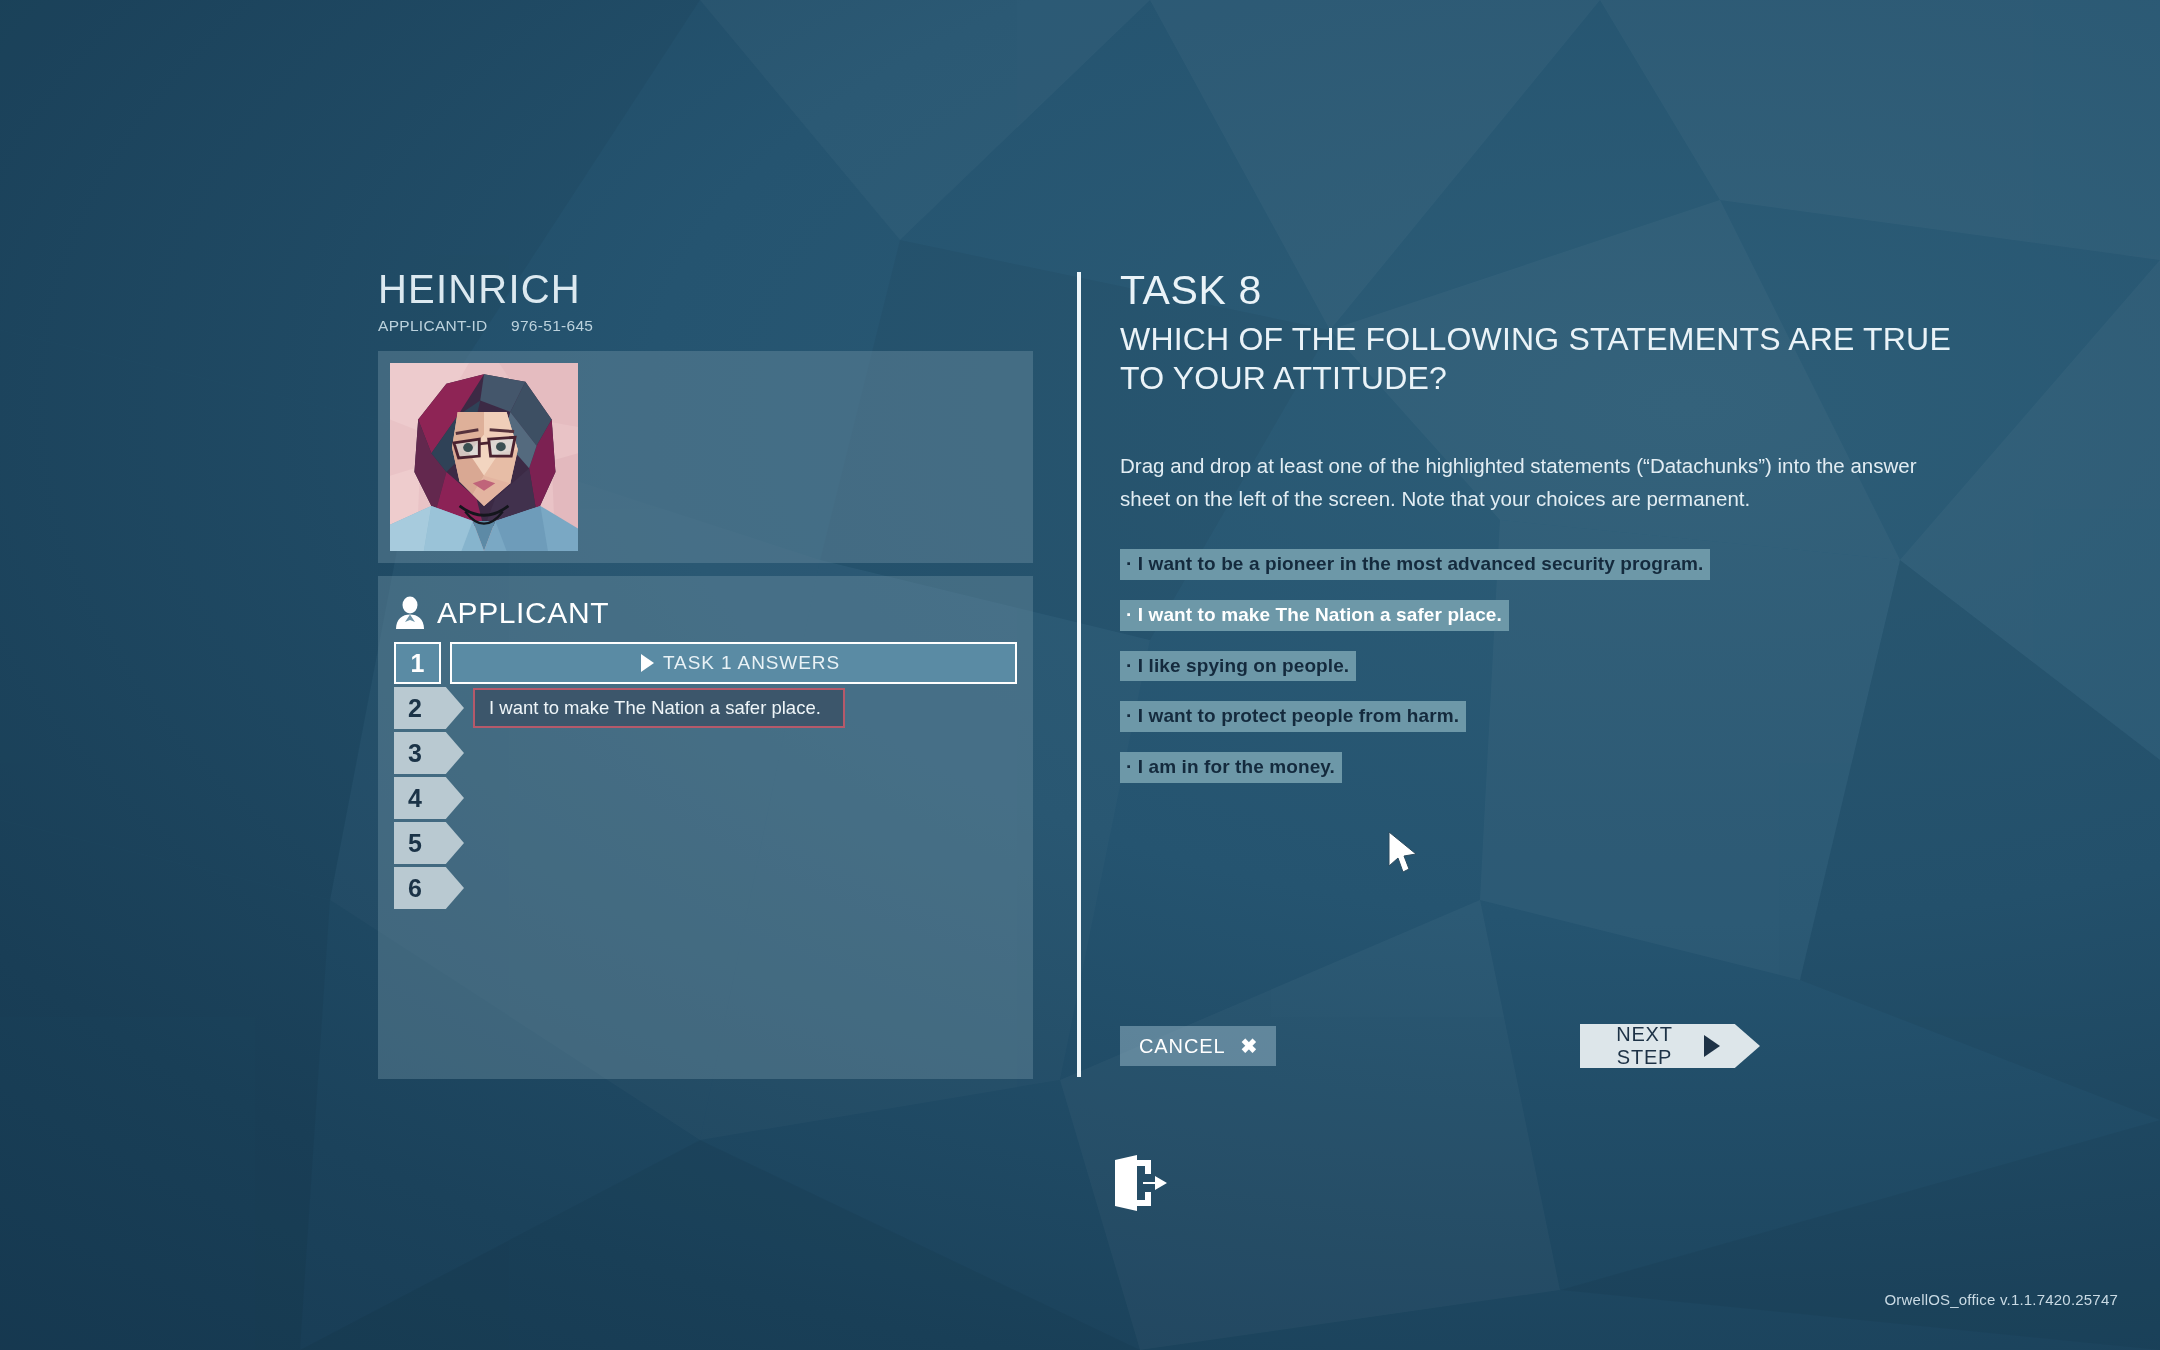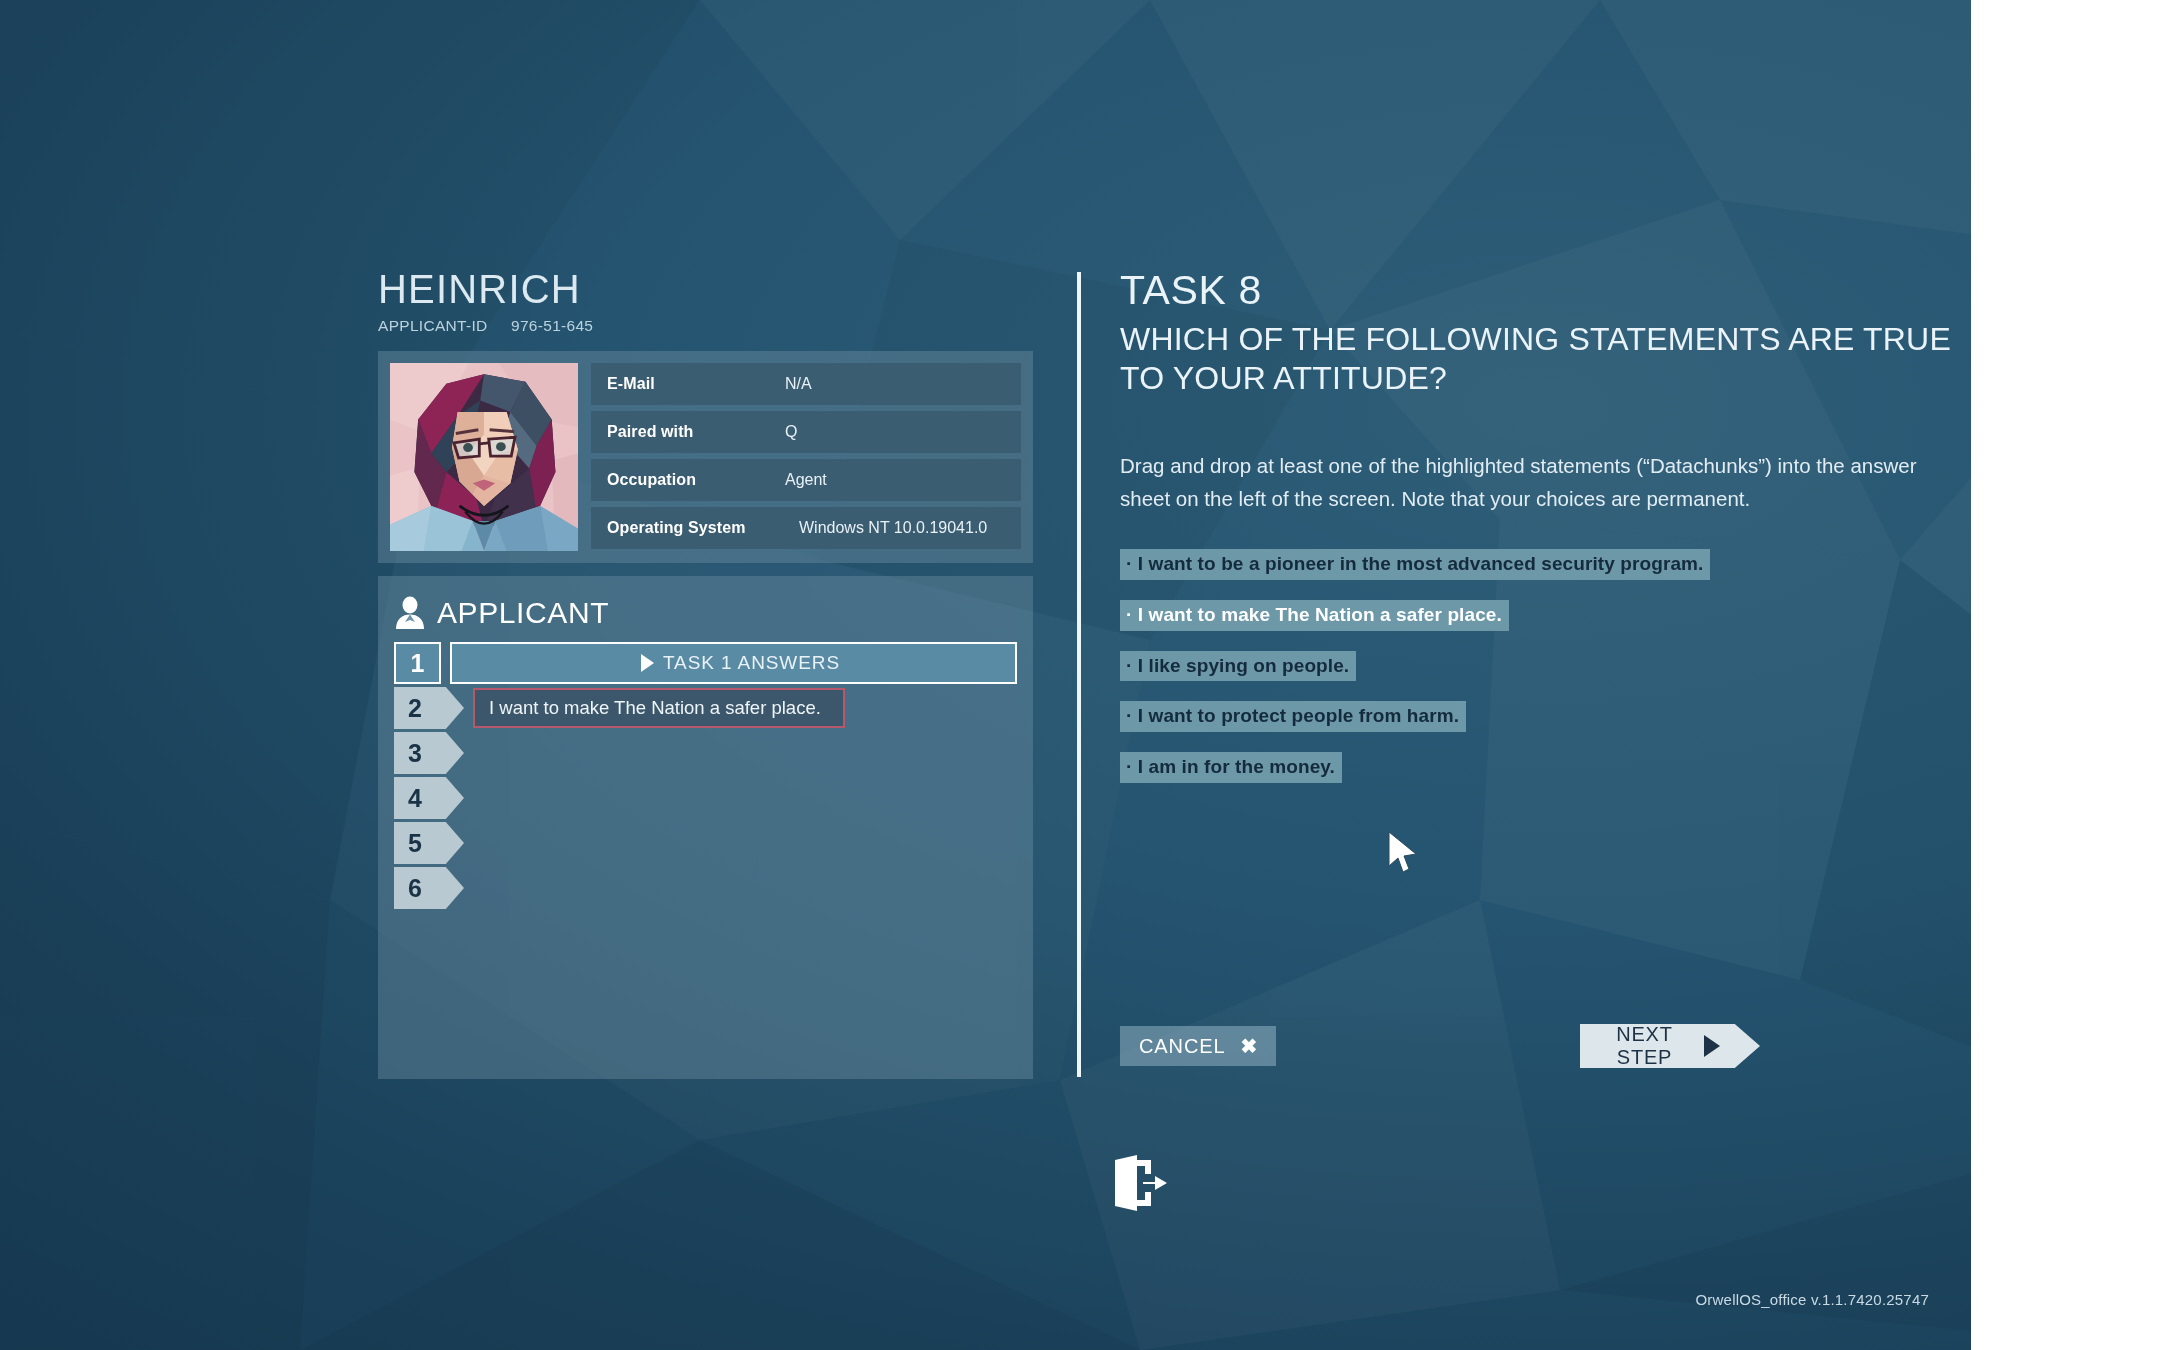--- a/index.html
+++ b/index.html
@@ -6,21 +6,21 @@
 
   html, body {
     width: 2160px;
     height: 1350px;
     overflow: hidden;
     font-family: "Liberation Sans", sans-serif;
   }
 
   #screen {
     position: relative;
-    width: 1971px;
+    width: 2160px;
     height: 1350px;
     background: radial-gradient(ellipse 150% 120% at 78% 30%, #2d5d77 0%, #255470 32%, #1b425b 62%, #13324a 100%);
     overflow: hidden;
   }
 
   
   #bg-facets {
     position: absolute;
     inset: 0;
     width: 2160px;
@@ -444,38 +444,20 @@
         <polygon points="50,100 56,84 80,76 100,88 100,100" fill="#7aa8c4"></polygon>
         <polygon points="44,84 56,84 50,100" fill="#5d8aa6"></polygon>
         <polygon points="22,76 44,84 38,100 18,100" fill="#9ac3d8"></polygon>
         <polygon points="56,84 80,76 84,100 62,100" fill="#6e9cba"></polygon>
         <polygon points="0,86 22,76 18,100 0,100" fill="#a7cbdd"></polygon>
 
         <path d="M37,76 Q50,86 63,76" stroke="#14161c" stroke-width="1.5" fill="none"></path>
         <path d="M40,79 Q50,92 60,79" stroke="#14161c" stroke-width="1.2" fill="none"></path>
       </svg>
 
-      <div id="info-table">
-        <div class="info-row">
-          <span class="info-label">E-Mail</span>
-          <span class="info-value">N/A</span>
-        </div>
-        <div class="info-row">
-          <span class="info-label">Paired with</span>
-          <span class="info-value">Q</span>
-        </div>
-        <div class="info-row">
-          <span class="info-label">Occupation</span>
-          <span class="info-value">Agent</span>
-        </div>
-        <div class="info-row wide">
-          <span class="info-label">Operating System</span>
-          <span class="info-value">Windows NT 10.0.19041.0</span>
-        </div>
-      </div>
     </div>
 
     <div id="answer-sheet">
 
       <div id="sheet-header">
         <svg width="32" height="34" viewBox="0 0 32 34">
           <ellipse cx="16" cy="9" rx="7.5" ry="8.5" fill="#ffffff"></ellipse>
           <path d="M2,33 C2,23 8.5,18.5 16,18.5 C23.5,18.5 30,23 30,33 Z" fill="#ffffff"></path>
           <path d="M16,18.5 L11,26 L16,24 L21,26 Z" fill="#6d93a6"></path>
         </svg>

